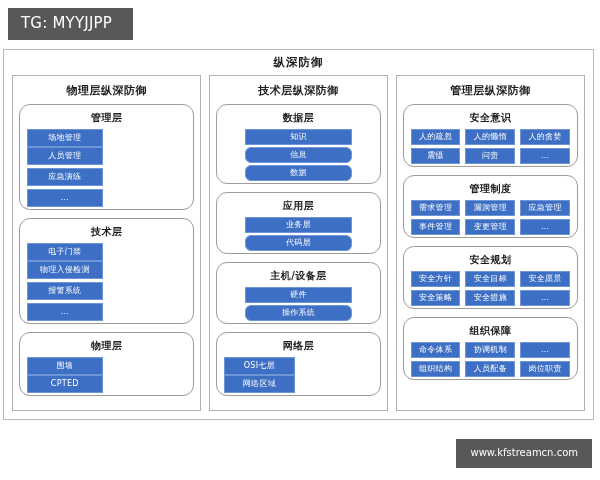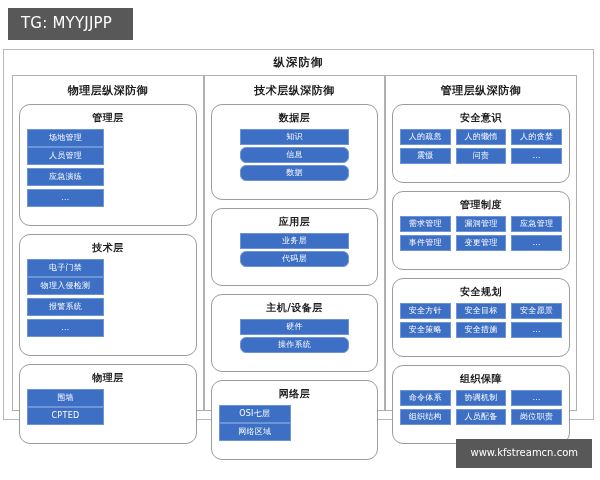--- a/index.html
+++ b/index.html
@@ -39,20 +39,21 @@
     text-align: center;
     font-size: 11.5px;
     color: #1d1d1d;
     font-weight: bold;
     padding-top: 5px;
     letter-spacing: 1px;
   }
 
   .cols {
     display: flex;
+    gap: 8px;
     padding: 5px 8px 8px 8px;
     box-sizing: border-box;
     height: 349px;
   }
   .col {
     border: 1px solid #b0b0b0;
     background: #ffffff;
     box-sizing: border-box;
     display: flex;
     flex-direction: column;
@@ -69,21 +70,21 @@
     color: #1d1d1d;
     margin: 3px 0 6px 0;
     letter-spacing: 0.5px;
   }
 
   .group {
     border: 1px solid #9c9c9c;
     border-radius: 11px;
     background: #ffffff;
     box-sizing: border-box;
-    padding: 4px 7px 18px 7px;
+    padding: 4px 7px 2px 7px;
     margin-bottom: 8px;
   }
   .group:last-child { margin-bottom: 0; }
 
   .group-title {
     text-align: center;
     font-size: 10px;
     font-weight: bold;
     color: #1d1d1d;
     margin: 2px 0 4px 0;

